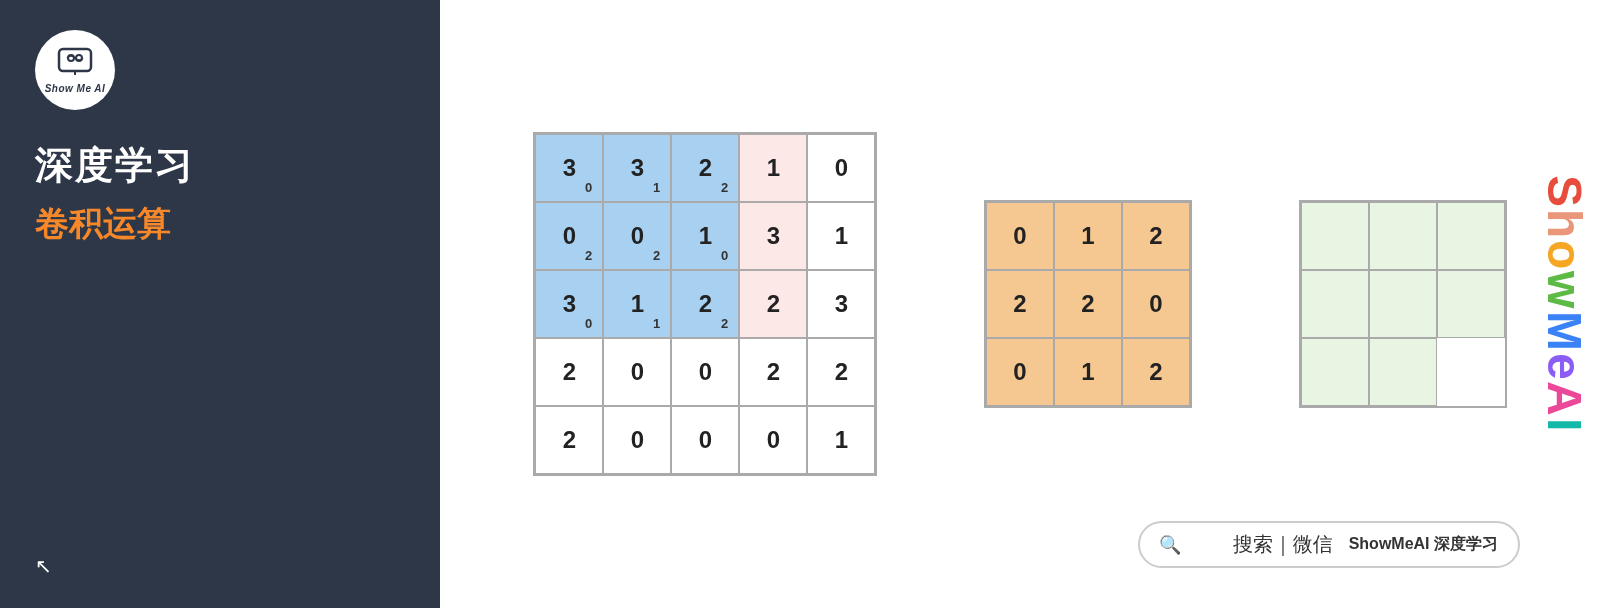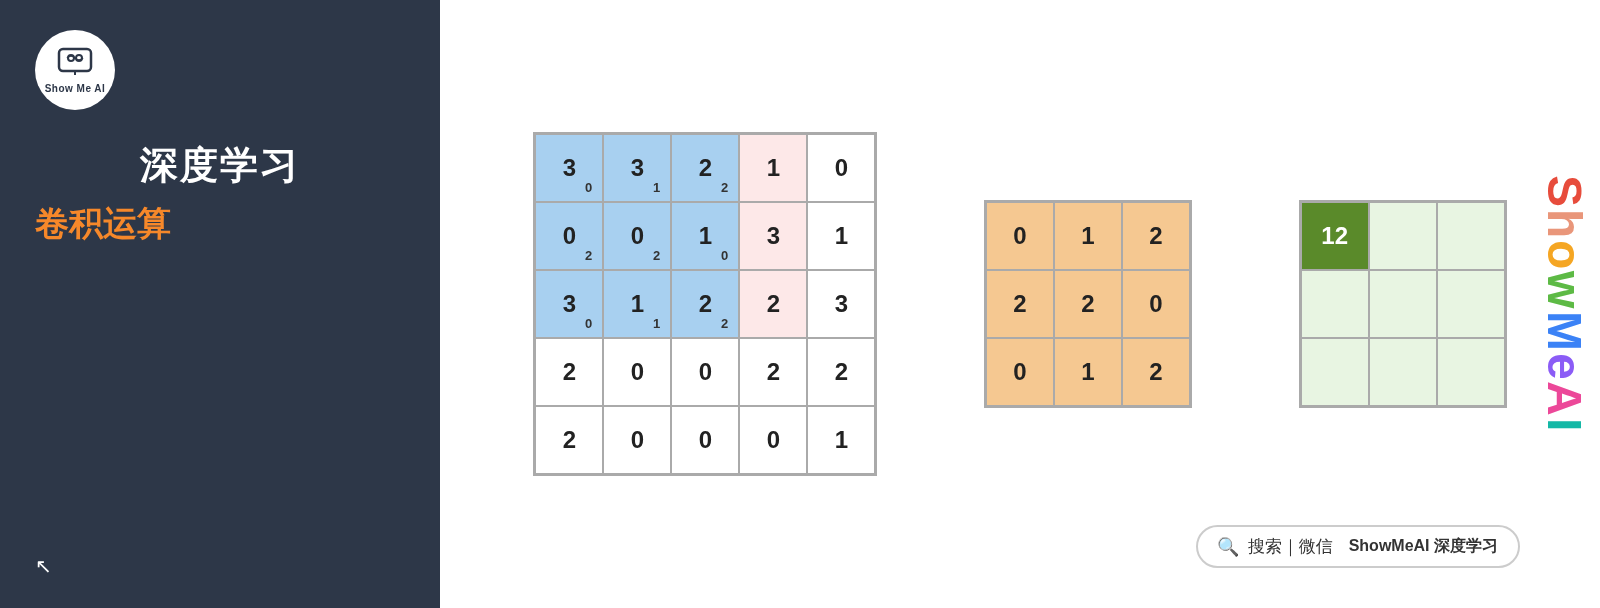--- a/index.html
+++ b/index.html
@@ -20,20 +20,21 @@
       display: flex;
       flex-direction: column;
       padding: 30px 35px;
       position: relative;
     }
 
     .logo-area {
       display: flex;
       align-items: flex-end;
       margin-bottom: 30px;
+      font-style: italic;
     }
 
     .logo-circle {
       width: 80px;
       height: 80px;
       border-radius: 50%;
       background: #fff;
       display: flex;
       flex-direction: column;
       align-items: center;
@@ -51,21 +52,20 @@
       color: #2d3748;
       font-weight: bold;
       margin-top: 2px;
       letter-spacing: 0.5px;
     }
 
     .main-title {
       color: #fff;
       font-size: 38px;
       font-weight: bold;
-      text-align: center;
       margin-bottom: 10px;
       letter-spacing: 2px;
     }
 
     .sub-title {
       color: #fff;
       font-size: 28px;
       font-weight: bold;
       text-align: center;
       margin-bottom: 50px;
@@ -176,22 +176,23 @@
       min-width: 320px;
     }
 
     .search-icon-char {
       font-size: 18px;
       color: #555;
       margin-right: 8px;
     }
 
     .search-text {
-      font-size: 17px;
+      font-size: 20px;
       color: #333;
+      margin-left: 43px;
     }
 
     .search-divider {
       margin: 0 8px;
       color: #888;
     }
 
     .search-brand {
       font-size: 16px;
       font-weight: bold;
@@ -344,23 +345,20 @@
           <span class="cell-main">1</span>
         </div>
         <div class="matrix-cell" style="background: rgb(245, 200, 145);">
           <span class="cell-main">2</span>
         </div>
       </div>
   </div>
 
   <div class="matrix-container">
     <div class="matrix-grid matrix-3x3-output matrix-3x3" id="output-matrix">
-    <div class="matrix-cell" style="background: rgb(90, 138, 42); color: rgb(255, 255, 255);">
-          <span class="cell-main">12</span>
-        </div>
         <div class="matrix-cell" style="background: rgb(232, 245, 226);">
           <span class="cell-main"></span>
         </div>
         <div class="matrix-cell" style="background: rgb(232, 245, 226);">
           <span class="cell-main"></span>
         </div>
         <div class="matrix-cell" style="background: rgb(232, 245, 226);">
           <span class="cell-main"></span>
         </div>
         <div class="matrix-cell" style="background: rgb(232, 245, 226);">

